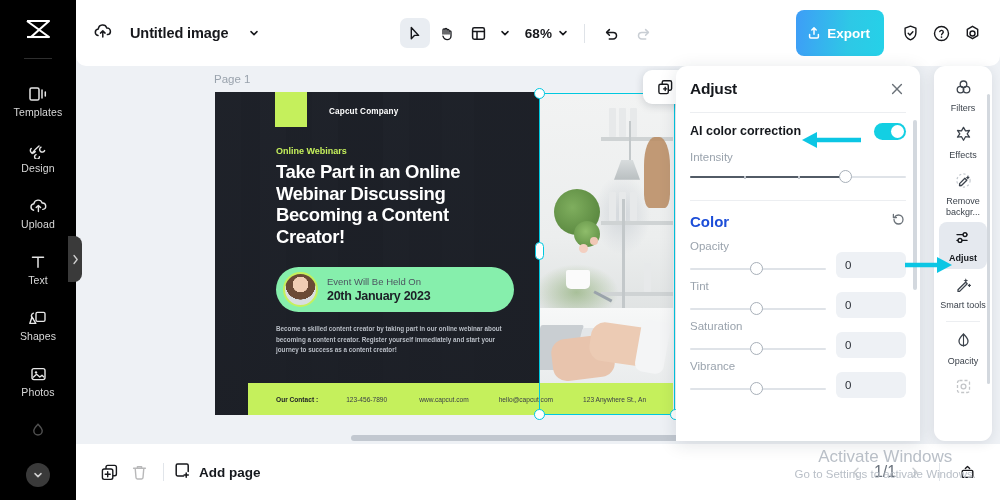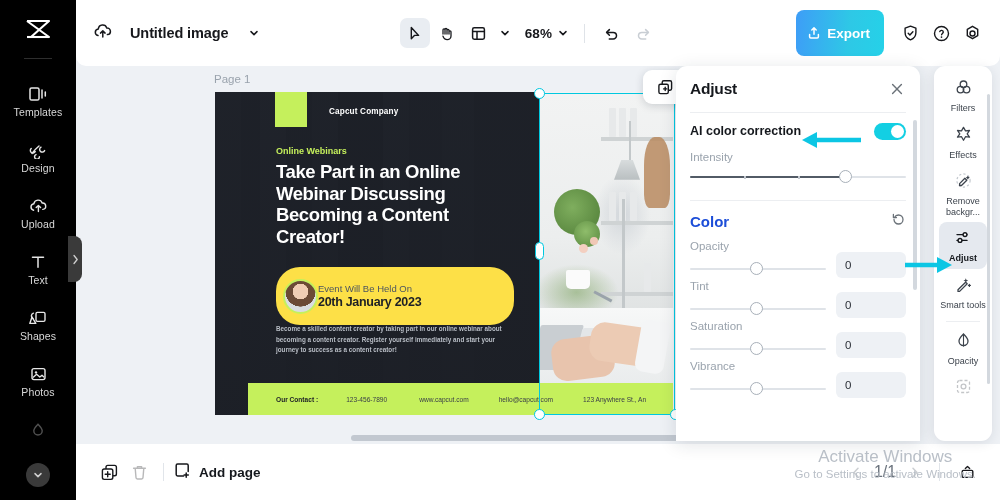--- a/index.html
+++ b/index.html
@@ -124,23 +124,23 @@
   .ph-person{ position:absolute; left:78%; top:14%; width:20%; height:22%; background:#b8895f; border-radius:40% 40% 20% 20%; opacity:.85; }
 
   .ab-green-tab { position: absolute; left: 60px; top: 0; width: 32px; height: 35px; background: #c5f05c; z-index: 5; }
   .ab-company { position: absolute; left: 114px; top: 15px; font-size: 8.2px; font-weight: 700; color: #fff; letter-spacing: .15px; z-index: 5; }
   .ab-eyebrow { position: absolute; left: 61px; top: 54px; font-size: 9px; font-weight: 700; color: #c5f05c; z-index: 5; }
   .ab-head {
     position: absolute; left: 61px; top: 69px; width: 240px; z-index: 5;
     font-size: 18.5px; font-weight: 800; color: #ffffff; line-height: 1.17; letter-spacing: -.4px;
   }
   .ab-card {
-    position: absolute; left: 61px; top: 175px; width: 238px; height: 58px;
-    background: #fde047; border-radius: 24px; display: flex; align-items: center;
-    padding-left: 7px; z-index: 5;
+    position: absolute; left: 61px; top: 175px; width: 238px; height: 45px;
+    background: #86efac; border-radius: 24px; display: flex; align-items: center;
+    padding-left: 7px; gap: 9px; z-index: 5;
   }
   .ab-avatar {
     width: 35px; height: 35px; border-radius: 50%; border: 2px solid #c5f05c;
     background: radial-gradient(circle at 50% 34%, #f0cdb4 0 30%, #6b4a36 31% 58%, #d9dde0 59%);
     flex-shrink: 0;
   }
   .ab-card-t1 { font-size: 9.5px; color: #4c5560; line-height: 1.3; }
   .ab-card-t2 { font-size: 12.5px; font-weight: 800; color: #1c1f26; letter-spacing: -.3px; }
   .ab-body {
     position: absolute; left: 61px; top: 232px; width: 232px; z-index: 5;

